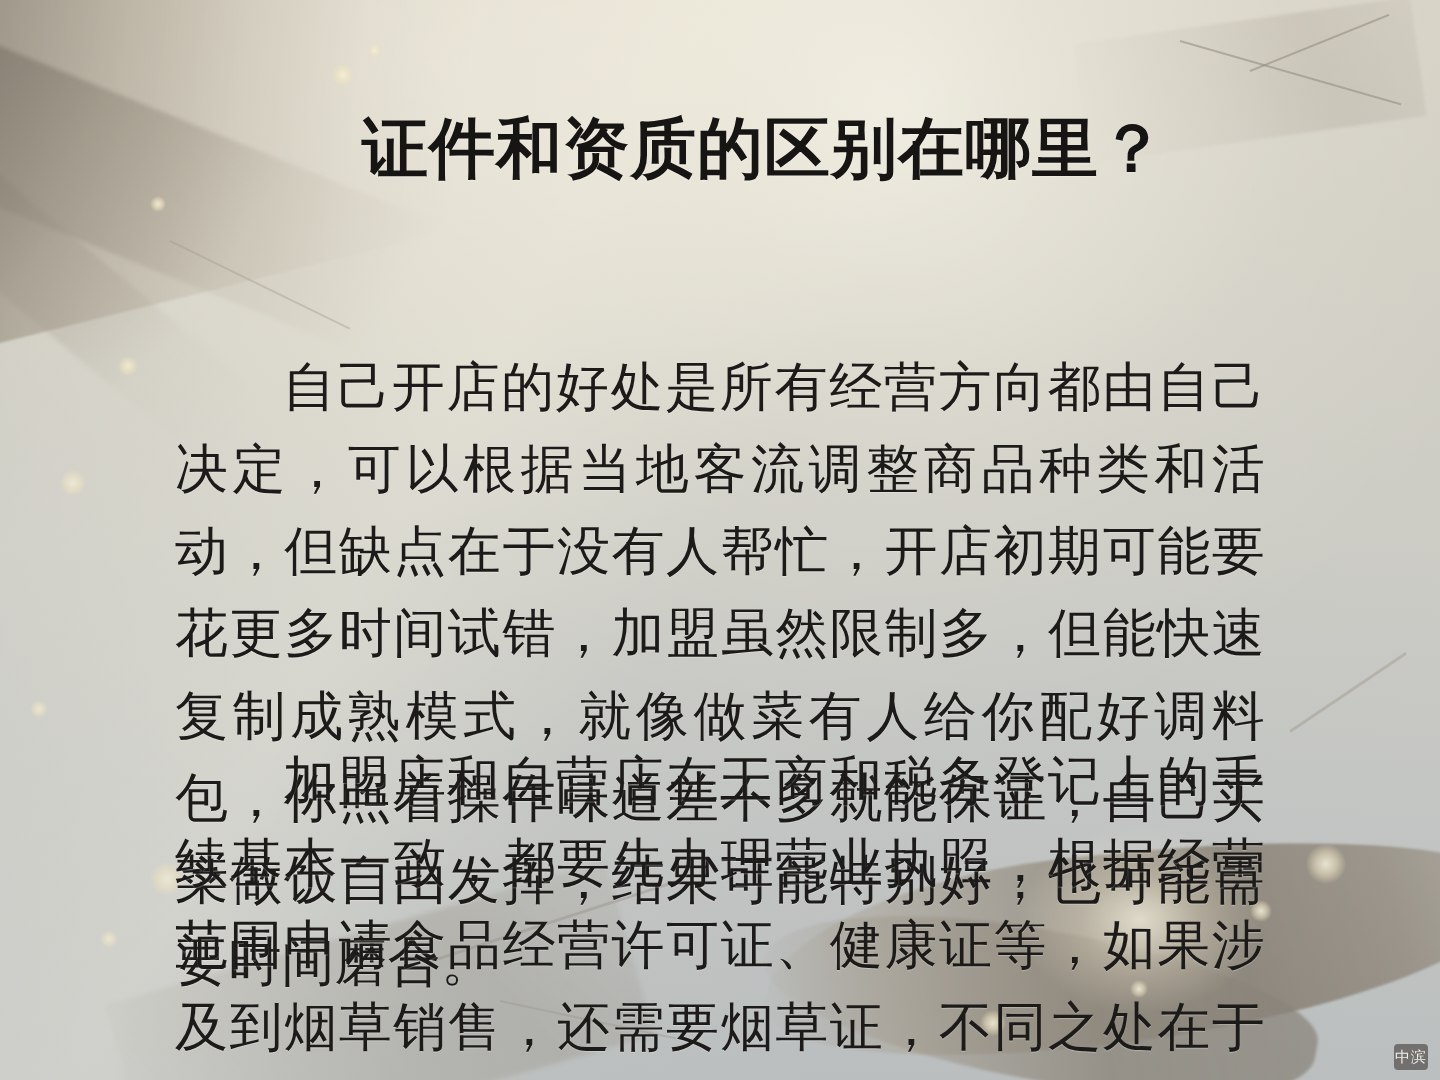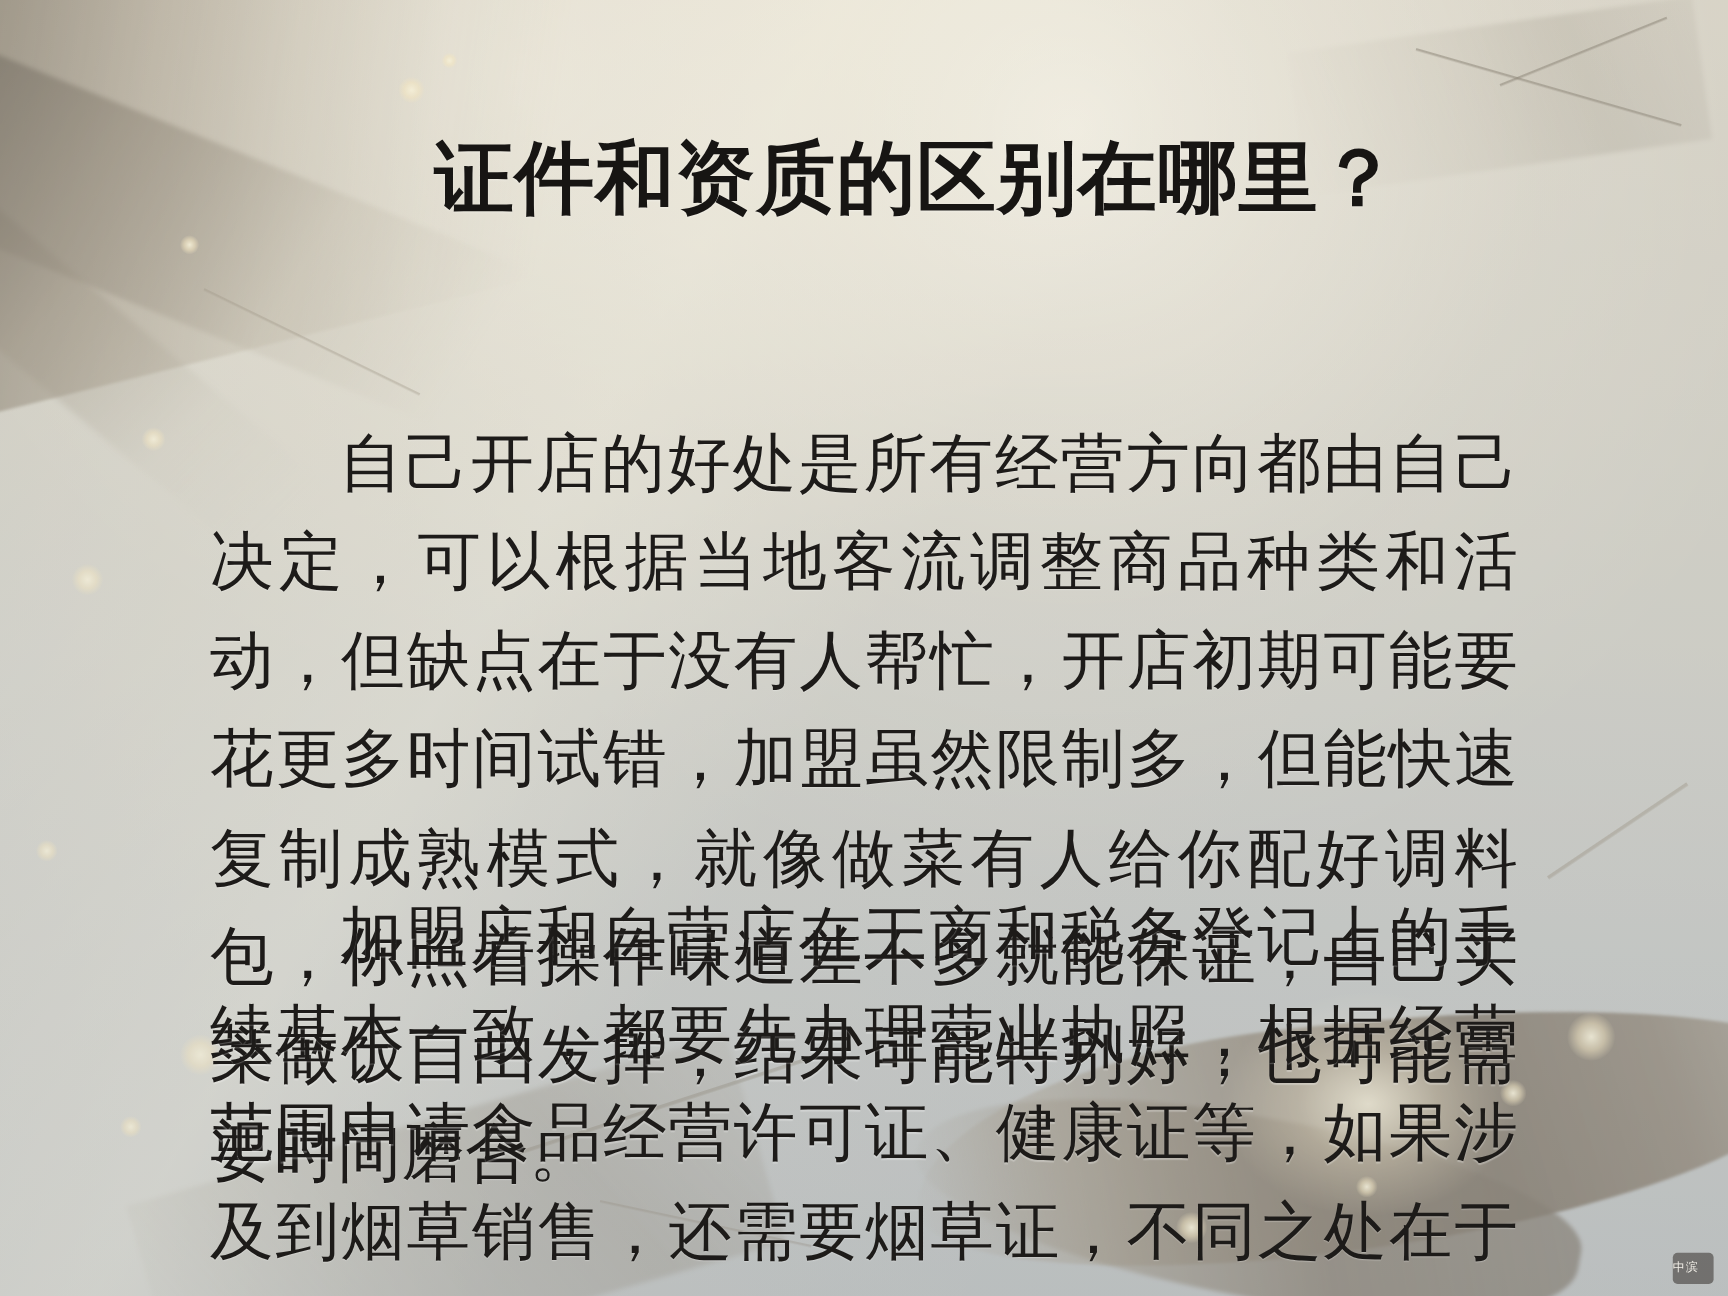--- a/index.html
+++ b/index.html
@@ -196,22 +196,23 @@
 
   .watermark {
     position: absolute;
     right: 12px;
     bottom: 10px;
     width: 34px;
     height: 26px;
     border-radius: 4px;
     background: rgba(52,48,44,0.55);
     color: #f2efe8;
-    font-size: 10px;
+    font-size: 15px;
     line-height: 26px;
+    text-align: center;
     letter-spacing: 1px;
   }
 </style>
 </head>
 <body>
 
 <div class="canvas">
 
   <div class="bg-base"></div>
   <div class="bg-sunglow"></div>

